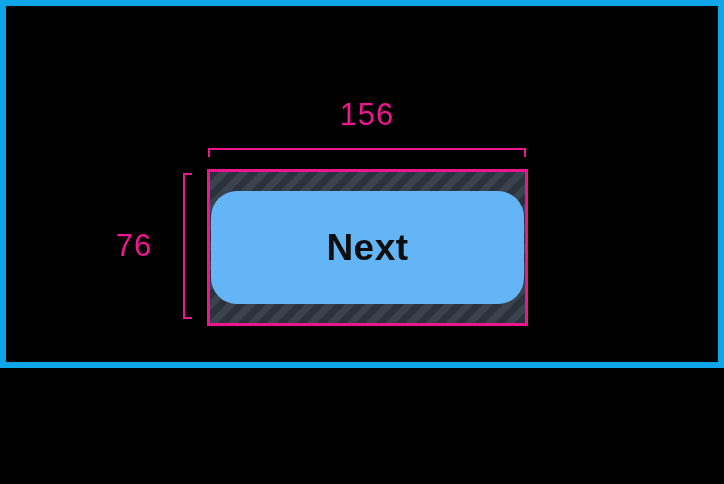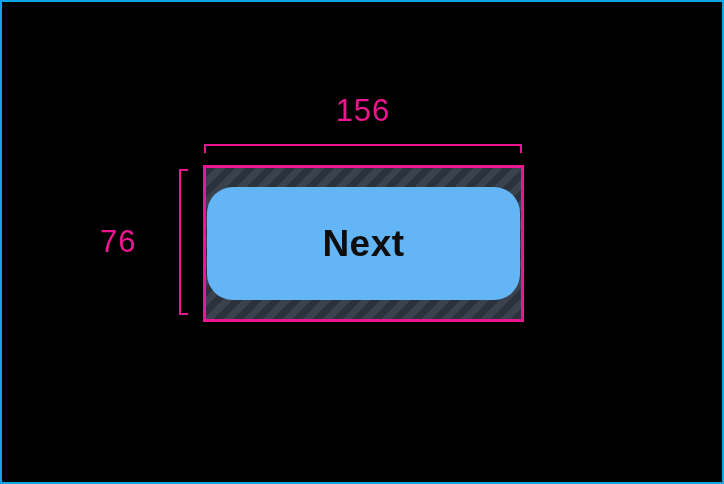--- a/index.html
+++ b/index.html
@@ -5,24 +5,24 @@
   html, body {
     margin: 0;
     padding: 0;
     background: #000;
     font-family: "Liberation Sans", "DejaVu Sans", sans-serif;
   }
 
   .frame {
     position: relative;
     width: 724px;
-    height: 484px;
+    height: 368px;
     box-sizing: border-box;
     background: #000000;
-    border: 2px solid #0ea5e9;
+    border: 6px solid #0ea5e9;
     overflow: hidden;
     text-decoration: underline;
   }
 
   
   .dim-label {
     position: absolute;
     color: #ee1690;
     font-size: 31px;
     font-weight: 400;
@@ -32,21 +32,21 @@
   .dim-label.width {
     left: 202px;
     top: 92px;
     width: 318px;
     text-align: center;
   }
   .dim-label.height {
     left: 98px;
     top: 223px;
     width: 60px;
-    text-align: left;
+    text-align: center;
   }
 
   .bracket-top {
     position: absolute;
     left: 202px;
     top: 142px;
     width: 318px;
     height: 9px;
     box-sizing: border-box;
     border-top: 2px solid #ee1690;

